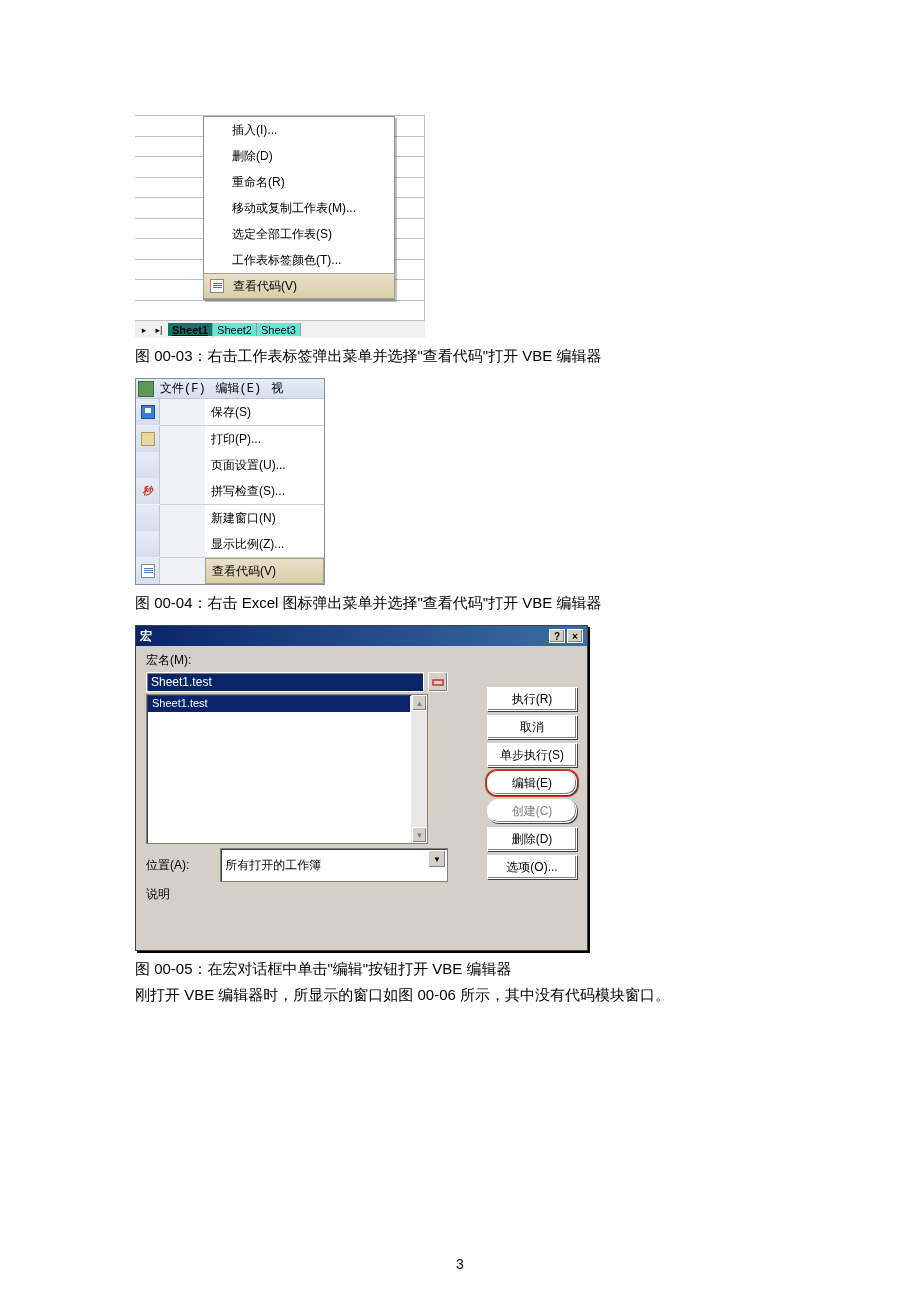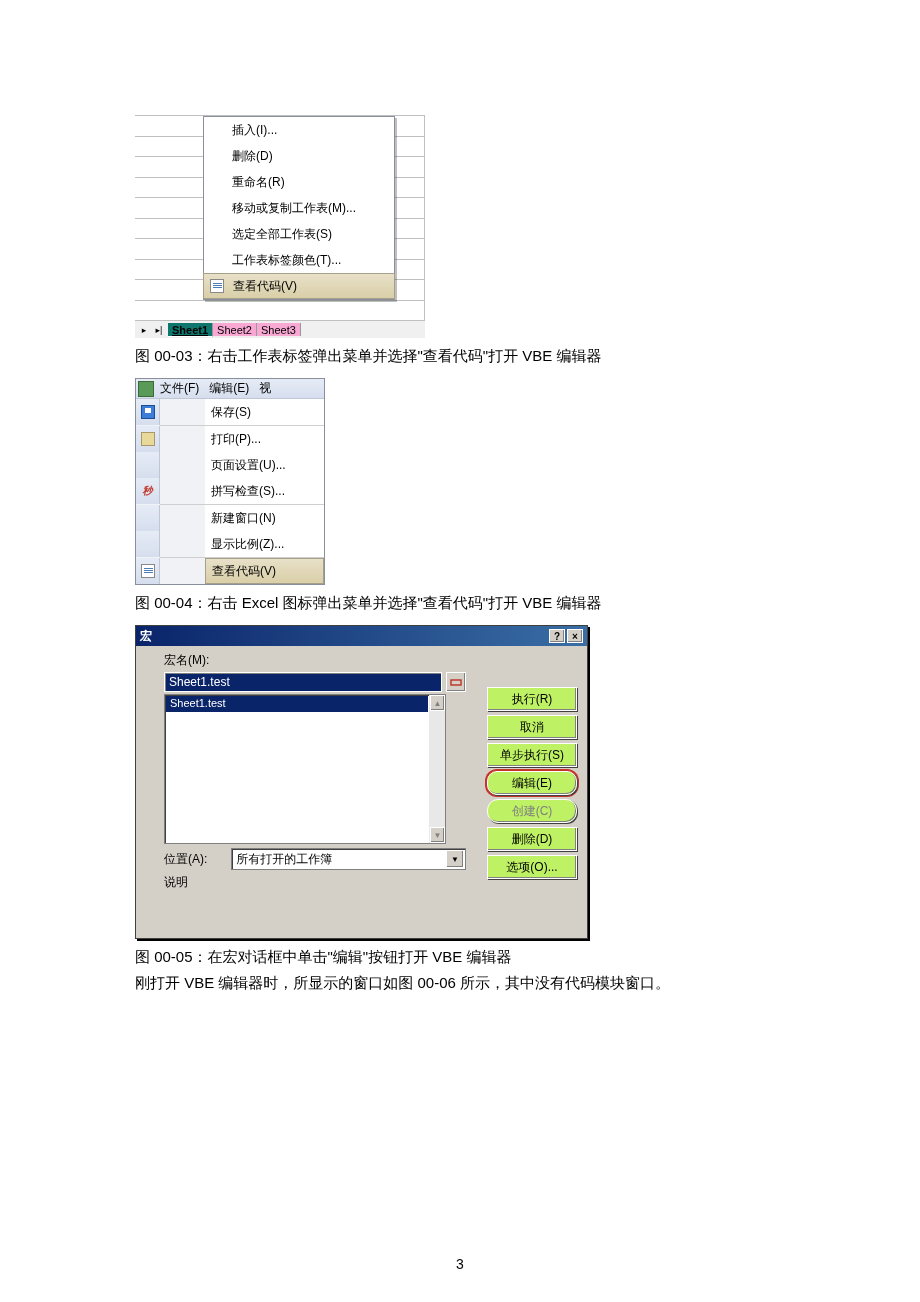--- a/index.html
+++ b/index.html
@@ -77,21 +77,21 @@
   .nav-arrows { display: flex; gap: 1px; padding: 0 2px; }
   .nav-arrow {
     width: 14px; height: 14px;
     background: #f0f0f0;
     color: #000; font-size: 9px;
     display:flex;align-items:center;justify-content:center;
   }
   .sheet-tab {
     padding: 1px 4px 0 4px;
     border-right: 1px solid #999;
-    background: #f9a8d4;
+    background: #5eead4;
     font-family: "Arial", sans-serif;
   }
   .sheet-tab.active {
     text-decoration: underline;
     font-weight: bold;
     background: #0f766e;
     border-bottom: 1px solid #fff;
   }
 
   
@@ -104,20 +104,21 @@
     font-size: 12px;
   }
   .fig2 .menubar {
     height: 20px;
     background: linear-gradient(#e6ecf6,#d6deee);
     display: flex; align-items: center;
     font-size: 12px;
     padding-left: 2px;
     gap: 2px;
     border-bottom: 1px solid #bfc6d6;
+    font-family: Liberation Mono, monospace;
   }
   .fig2 .menubar .xlicon {
     width: 16px; height: 16px; background: #5a9a58; border: 1px solid #3a6a38;
     position: relative;
   }
   .fig2 .menubar span { padding: 0 4px; }
   .fig2 .micon-col {
     width: 24px;
     background: linear-gradient(#e6ecf6,#d6deee);
     border-right: 1px solid #bfc6d6;
@@ -161,21 +162,21 @@
     margin-left: auto; display:flex; gap: 2px;
   }
   .macro-title .tbtn {
     width: 16px; height: 14px;
     background: #d4d0c8; border: 1px solid #fff;
     box-shadow: inset -1px -1px 0 #808080;
     color: #000; font-size: 10px; font-weight:bold;
     display:flex;align-items:center;justify-content:center;
     font-family: Arial, sans-serif;
   }
-  .macro-body { padding: 6px 10px 10px 28px; position: relative; }
+  .macro-body { padding: 6px 10px 10px 10px; position: relative; }
   .lbl { margin-bottom: 3px; }
   .mname-row { display: flex; gap: 4px; }
   .mname-input {
     flex: 1; height: 20px;
     background: linear-gradient(to bottom, #0a246a, #0a246a);
     color: #fff; font-family: Arial;
     padding: 0 4px;
     border: 1px solid #fff;
     box-shadow: inset 1px 1px 0 #808080;
     display:flex;align-items:center;
@@ -213,39 +214,40 @@
     color:#808080; font-size:8px;
     display:flex;align-items:center;justify-content:center;
   }
   .sb-track { flex:1; background:#e8e8e8; }
   .btn-col {
     position: absolute; right: 10px; top: 41px;
     display: flex; flex-direction: column; gap: 4px;
     width: 90px;
   }
   .dlg-btn {
-    height: 24px; background:#bef264;
+    height: 24px; background:#ffffff;
     border: 1px solid #fff; box-shadow: inset -1px -1px 0 #808080, 1px 1px 0 #404040;
     display:flex;align-items:center;justify-content:center;
     cursor: default;
   }
   .dlg-btn.disabled { color:#808080;border-radius:11px; }
   .dlg-btn.highlighted {
     box-shadow: inset -1px -1px 0 #808080, 1px 1px 0 #404040, 0 0 0 2px #c4352b;
     border-radius: 10px;
   }
   .loc-row {
     display:flex; align-items:center; gap: 24px; margin-top: 4px;
     width: 302px;
   }
   .combo {
-    flex:1; height:22px; background:#fff;
+    flex:1; height:34px; background:#fff;
     border:1px solid #808080; box-shadow: inset 1px 1px 0 #404040;
     display:flex;align-items:center; padding:0 4px;
     position:relative;
+    margin-left:7px;
   }
   .combo .cbtn {
     position:absolute; right:1px; top:1px; width:18px; height:18px;
     background:#d4d0c8; border:1px solid #fff;
     box-shadow: inset -1px -1px 0 #808080;
     display:flex;align-items:center;justify-content:center;
     font-size:8px;
   }
   .desc-area { height: 34px; }
 

